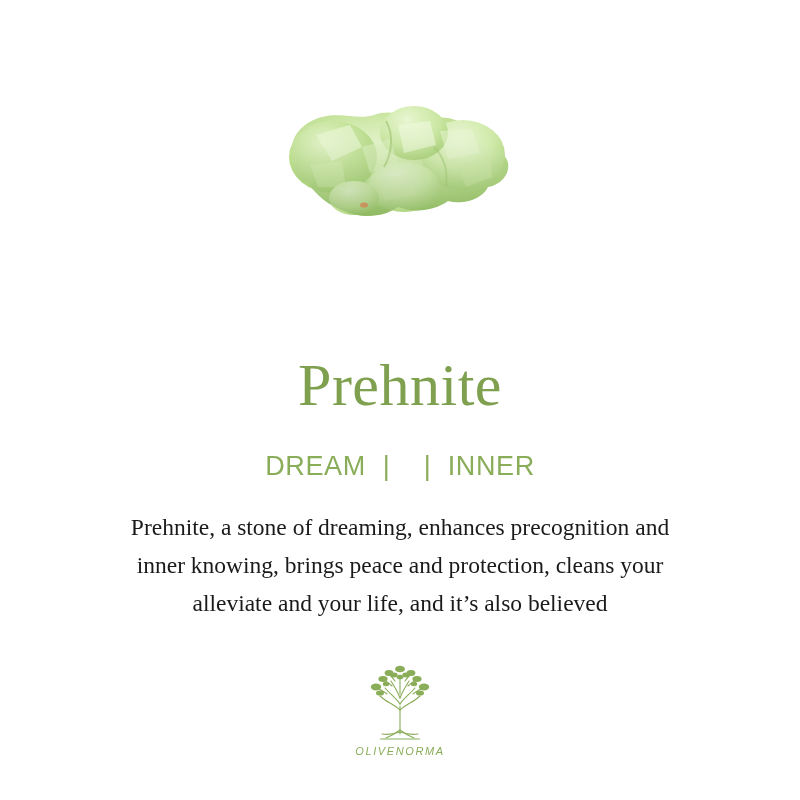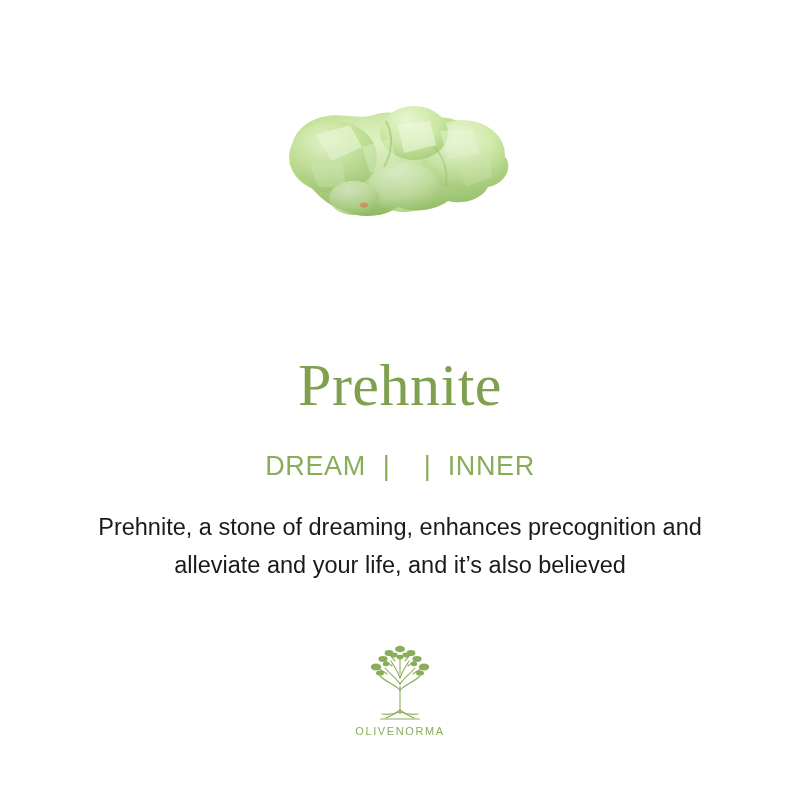--- a/index.html
+++ b/index.html
@@ -67,41 +67,42 @@
   }
   .kw-sep {
     font-family: "Liberation Sans", sans-serif;
     font-size: 27px;
     color: #8aad59;
     padding: 0 17px;
   }
 
   
   .description {
-    font-family: Liberation Sans, sans-serif;
+    font-family: Liberation Serif, serif;
     font-size: 23.5px;
     color: #1a1a1a;
     line-height: 1.62;
     text-align: center;
     width: 730px;
     margin-top: 26px;
   }
   .description .line {
     display: block;
   }
 
   
   .logo-wrap {
     position: absolute;
     left: 0;
     right: 0;
-    top: 640px;
+    top: 660px;
     display: flex;
     flex-direction: column;
     align-items: center;
+    font-style: italic;
   }
   .logo-mark {
     width: 92px;
     height: 84px;
   }
   .logo-text {
     font-family: "Liberation Sans", sans-serif;
     font-size: 11px;
     letter-spacing: 1.6px;
     color: #8aad59;
@@ -185,20 +186,21 @@
 
   <div class="keywords">
     <span class="keyword">DREAM</span>
     <span class="kw-sep">|</span>
     <span class="kw-sep">|</span>
     <span class="keyword">INNER</span>
   </div>
 
   <p class="description">
     <span class="line">Prehnite, a stone of dreaming, enhances precognition and</span>
+    <span class="line">inner knowing, brings peace and protection, cleans your</span>
     <span class="line">alleviate and your life, and it’s also believed</span>
   </p>
 
   <div class="logo-wrap">
     <svg class="logo-mark" viewBox="0 0 92 84" aria-hidden="true">
       <g stroke="#8aad59" stroke-width="1.1" fill="none" stroke-linecap="round">
 
         <path d="M46,74 L46,46"></path>
 
         <path d="M46,50 C40,44 32,42 26,36"></path>

